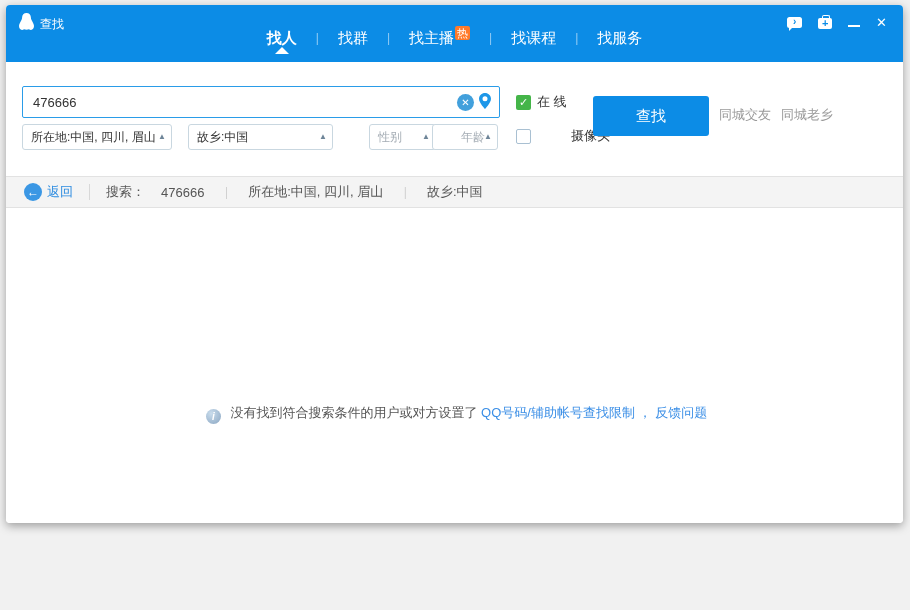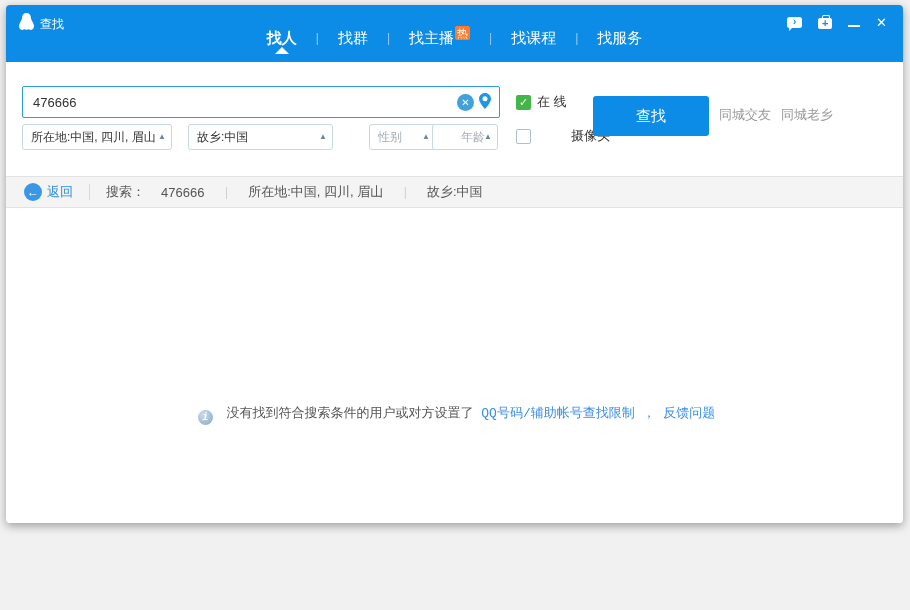--- a/index.html
+++ b/index.html
@@ -81,21 +81,21 @@
         color:#2d8ce0; font-size:13px; cursor:pointer; }
   .back-circle { width:18px; height:18px; border-radius:50%; background:#3b97e4;
         color:#fff; font-size:12px; line-height:18px; text-align:center; }
   .vdiv { width:1px; height:16px; background:#d8d8d8; margin:0 16px; }
   .summary { display:flex; align-items:center; gap:16px; color:#555; font-size:13px; }
   .summary .sdiv { color:#c6c6c6; font-size:12px; }
 
   
   .content { position:relative; height:388px; background:#fff; }
   .empty { position:absolute; top:196px; left:4px; right:0; text-align:center;
-        font-size:13px; color:#555;font-family:Liberation Mono, monospace; }
+        font-size:13px; color:#555; }
   .info-ball { display:inline-block; width:15px; height:15px; border-radius:50%;
         background:radial-gradient(circle at 35% 30%, #c9dcec, #8aa6c2);
         color:#fff; font-size:10px; font-style:italic; font-weight:bold;
         line-height:15px; text-align:center; vertical-align:-3px; margin-right:6px; }
   .blue-link { color:#3a8ee6; cursor:pointer; }
 </style>
 </head>
 <body>
 
 <div class="window">

